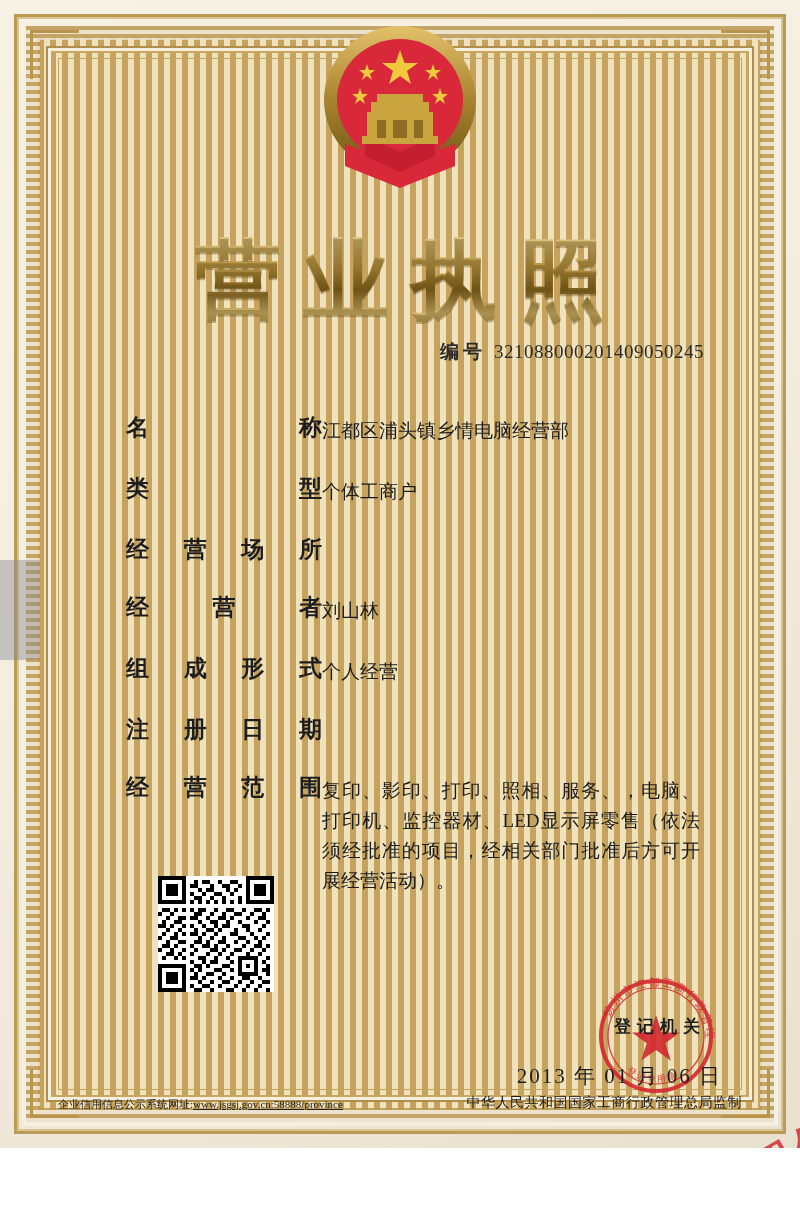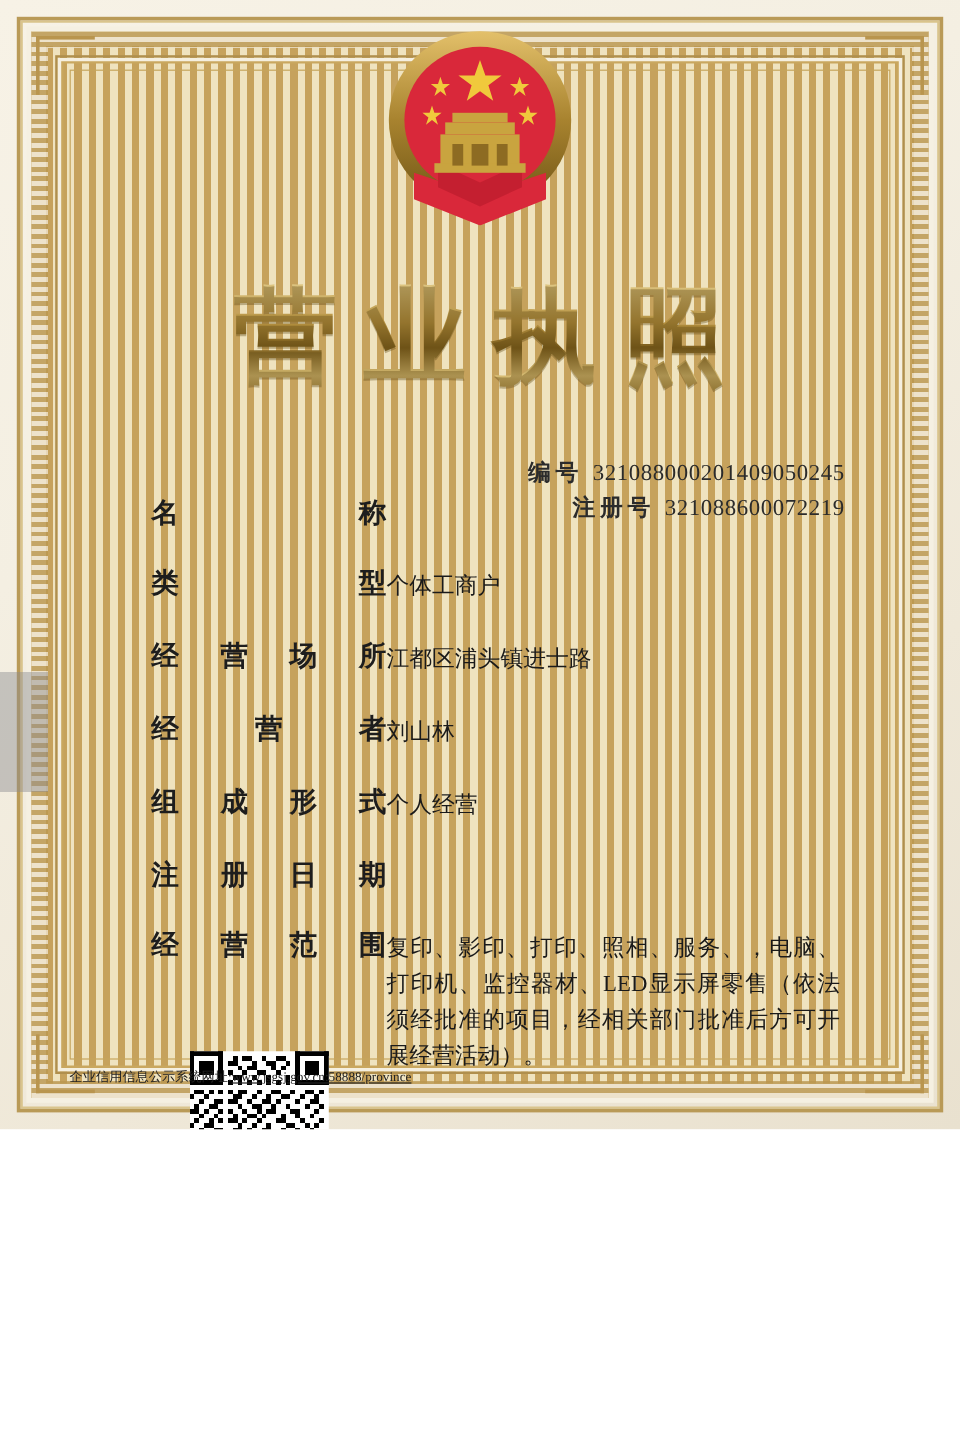--- a/index.html
+++ b/index.html
@@ -10,21 +10,21 @@
   body {
     width: 800px;
     height: 1207px;
     font-family: "Liberation Serif", serif;
     overflow: hidden;
   }
 
   #license {
     position: relative;
     width: 800px;
-    height: 941px;
+    height: 1148px;
     background: linear-gradient(150deg, #f7f2e6 0%, #f4efe2 35%, #efe8d8 70%, #e9e1cf 100%);
     overflow: hidden;
   }
 
   
   .frame-outer {
     position: absolute;
     left: 14px; top: 14px; right: 14px; bottom: 14px;
     border: 3px solid #b99a57;
     box-shadow: inset 0 0 0 2px #d9c48c;
@@ -120,21 +120,20 @@
   
   .serials {
     position: absolute;
     right: 96px;
     top: 338px;
     text-align: right;
     font-size: 19px;
     color: #2b2b2b;
     line-height: 1.5;
     font-family: "Liberation Serif", serif;
-    margin-top: 43px;
   }
   .serials .row { white-space: nowrap; }
   .serials .lab {
     font-weight: bold;
     letter-spacing: 4px;
     margin-right: 8px;
   }
   .serials .val { letter-spacing: 0.5px; }
 
   
@@ -315,50 +314,47 @@
       </g>
     </svg>
   </div>
 
   <div class="title title-fallback">营业执照</div>
 
   <div class="serials">
     <div class="row">
       <span class="lab">编号</span><span class="val">321088000201409050245</span>
     </div>
-    <div class="row">
-      <span class="lab">注册号</span><span class="val">321088600072219</span>
-    </div>
   </div>
 
   <div class="fields">
 
     <div class="field-row">
       <div class="field-label">
         <span>名</span>
         <span>称</span>
       </div>
+      <div class="field-value">江都区浦头镇乡情电脑经营部</div>
     </div>
 
     <div class="field-row">
       <div class="field-label">
         <span>类</span>
         <span>型</span>
       </div>
       <div class="field-value">个体工商户</div>
     </div>
 
     <div class="field-row">
       <div class="field-label">
         <span>经</span>
         <span>营</span>
         <span>场</span>
         <span>所</span>
       </div>
-      <div class="field-value">江都区浦头镇进士路</div>
     </div>
 
     <div class="field-row">
       <div class="field-label">
         <span>经</span>
         <span>营</span>
         <span>者</span>
       </div>
       <div class="field-value">刘山林</div>
     </div>
@@ -639,14 +635,15 @@
     <div class="wm-pos">
       <div class="watermark">本照仅供网络展示</div>
     </div>
   </div>
 
   <div class="grey-band"></div>
 
   <div class="footer-left">
     <span>企业信用信息公示系统网址:</span><span class="url">www.jsgsj.gov.cn:58888/province</span>
   </div>
+  <div class="footer-right">中华人民共和国国家工商行政管理总局监制</div>
 
 </div>
 
 </body></html>

